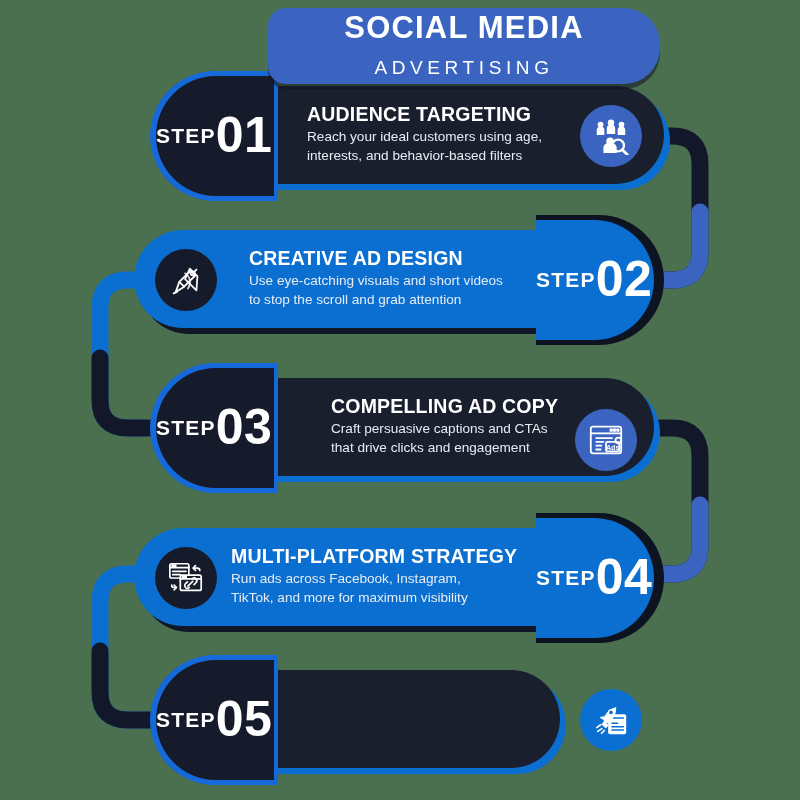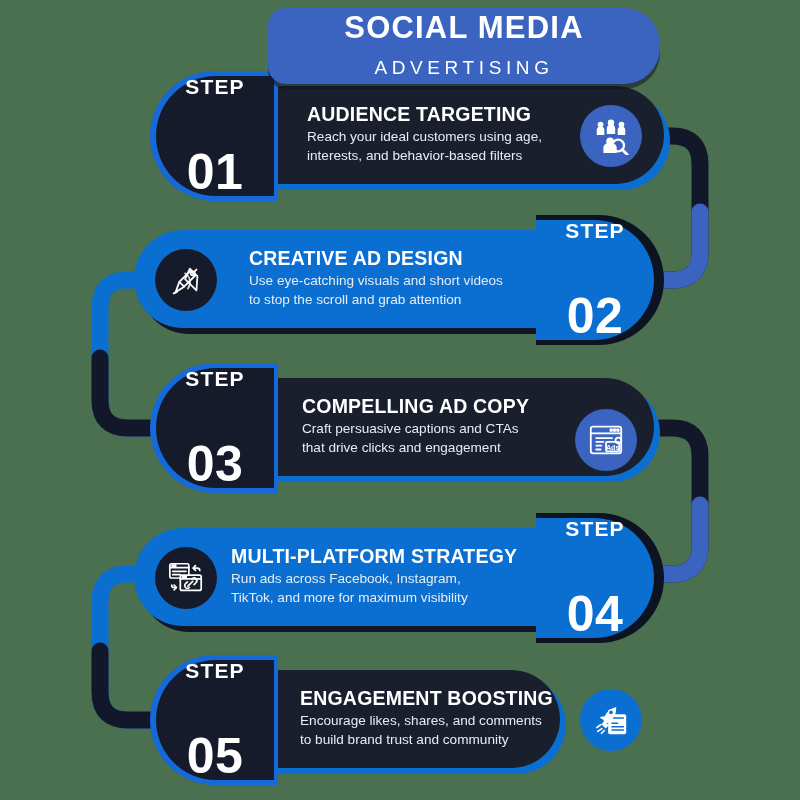--- a/index.html
+++ b/index.html
@@ -91,23 +91,23 @@
   .bar-shadow.dark { background: #111726; }
 
   
   .badge {
     position: absolute;
     top: 0;
     width: 118px;
     height: 120px;
     z-index: 7;
     display: flex;
-    flex-direction: column;
+    flex-direction: row;
     align-items: center;
-    justify-content: space-between;
+    justify-content: flex-start;
   }
   .badge.left  { border-radius: 60px 0 0 60px; }
   .badge.right { border-radius: 0 60px 60px 0; }
   .badge.dark  { background: #161b2b; }
   .badge.blue  { background: #0a6fd0; }
 
   .badge-outline {
     position: absolute;
     top: -5px;
     width: 128px;
@@ -266,21 +266,21 @@
   <div class="step-row" style="top:368px">
     <div class="bar-shadow blue" style="left:166px; width:494px; top:16px;"></div>
     <div class="bar dark" style="left:160px; width:494px;"></div>
 
     <div class="badge-outline left blue" style="left:150px;"></div>
     <div class="badge left dark" style="left:156px;">
       <div class="badge-step">STEP</div>
       <div class="badge-num">03</div>
     </div>
 
-    <div class="txt" style="left:302px; top:28px;">
+    <div class="txt" style="left:331px; top:28px;">
       <div class="step-title">COMPELLING AD COPY</div>
       <div class="step-desc">Craft persuasive captions and CTAs
 that drive clicks and engagement</div>
     </div>
 
     <div class="icon-bubble blue" style="left:575px; top:41px;">
       <svg width="38" height="38" viewBox="0 0 40 40" fill="none" stroke="#ffffff" stroke-width="1.9" stroke-linejoin="round">
         <rect x="4" y="6" width="32" height="28" rx="2.5"></rect>
         <path d="M4 13h32"></path>
         <circle cx="29" cy="9.5" r="1"></circle>
@@ -333,25 +333,20 @@
   <div class="step-row" style="top:660px">
     <div class="bar-shadow blue" style="left:166px; width:400px; top:16px;"></div>
     <div class="bar dark" style="left:160px; width:400px;"></div>
 
     <div class="badge-outline left blue" style="left:150px;"></div>
     <div class="badge left dark" style="left:156px;">
       <div class="badge-step">STEP</div>
       <div class="badge-num">05</div>
     </div>
 
-    <div class="txt" style="left:300px; top:28px;">
-      <div class="step-title">ENGAGEMENT BOOSTING</div>
-      <div class="step-desc">Encourage likes, shares, and comments
-to build brand trust and community</div>
-    </div>
 
     <div class="icon-bubble blue2" style="left:580px; top:29px;">
       <svg width="38" height="38" viewBox="0 0 40 40">
         <g fill="#ffffff">
           <rect x="17" y="14" width="19" height="21" rx="2"></rect>
         </g>
         <g stroke="#0a6fd0" stroke-width="1.6" stroke-linecap="round">
           <path d="M20 18h13M21 27h12M21 30.5h12M21 23.5h6"></path>
         </g>
         <circle cx="20" cy="17.2" r="0.9" fill="#0a6fd0"></circle>

